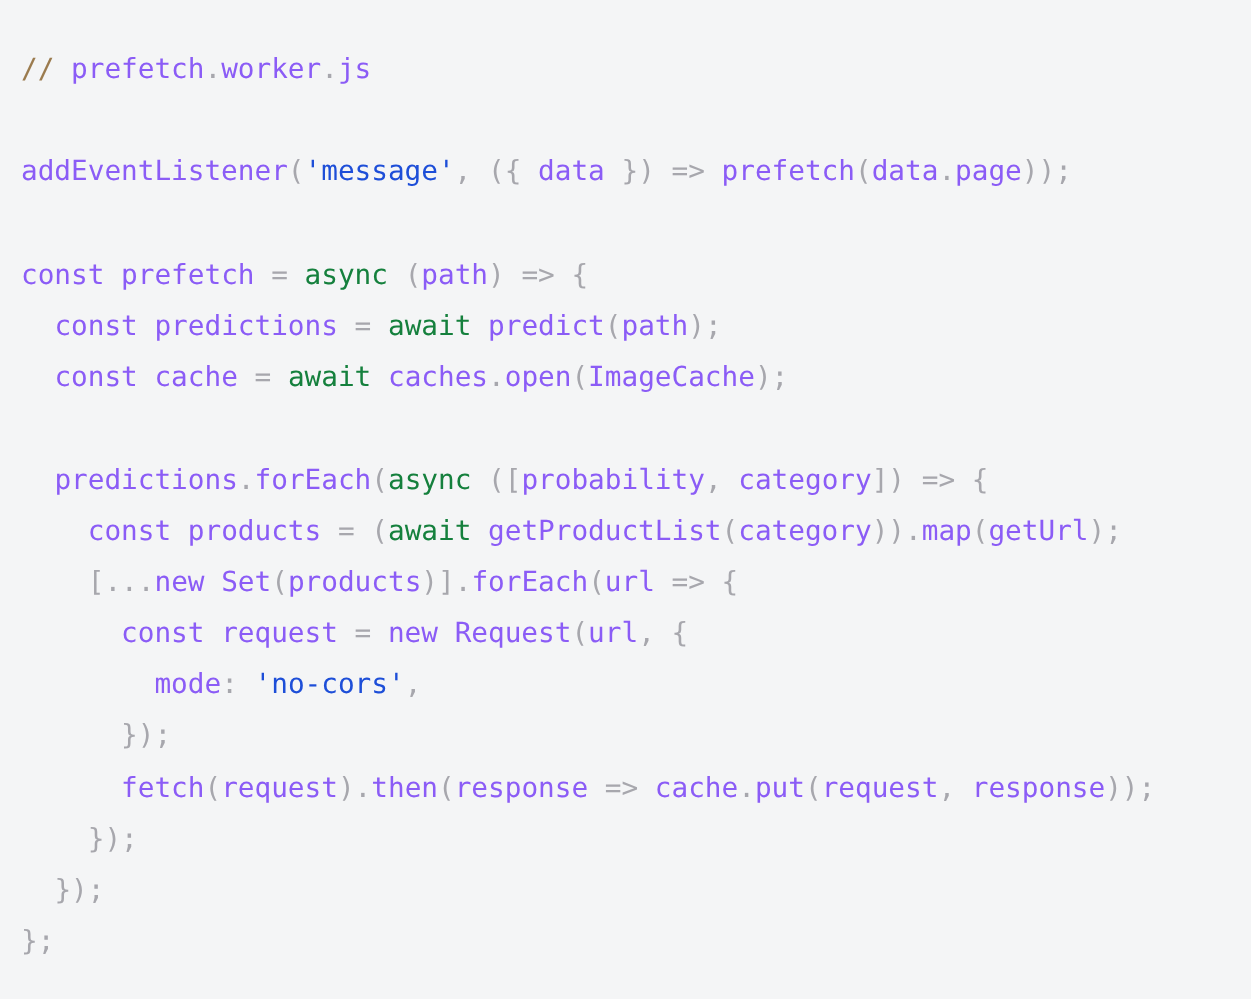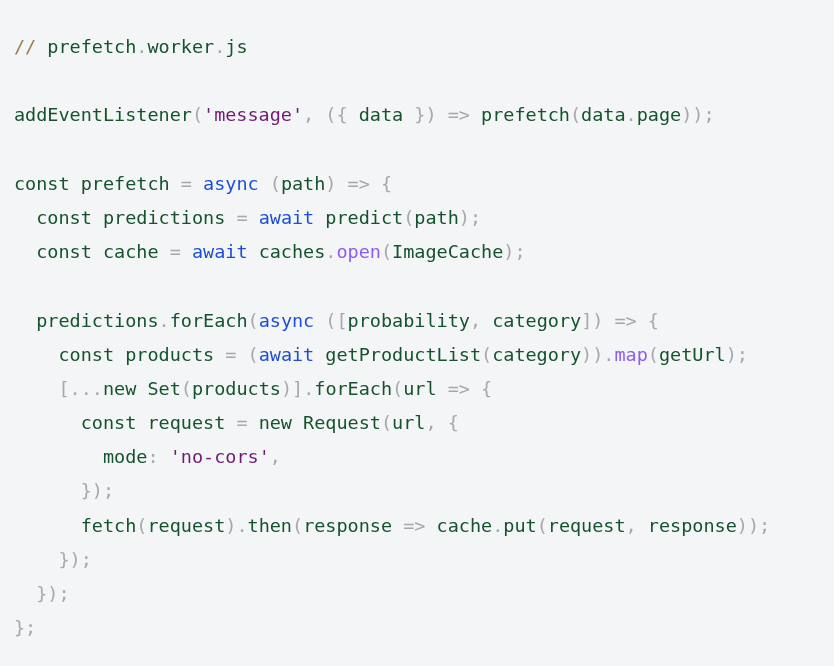--- a/index.html
+++ b/index.html
@@ -29,24 +29,24 @@
     height: 34.2px;
     white-space: pre;
     letter-spacing: -0.02px;
   }
 
   .code-line.blank {
     height: 34.2px;
   }
 
   
-  .t-plain   { color: #14532d; text-align: center; }
+  .t-plain   { color: #8b5cf6; text-align: center; }
   .t-punct   { color: #a7a7ad; }
-  .t-string  { color: #701a75; }
-  .t-keyword { color: #1d4ed8; }
+  .t-string  { color: #1d4ed8; }
+  .t-keyword { color: #15803d; }
   .t-method  { color: #8b5cf6; }
   .t-comment { color: #9b7b4e; }
 </style>
 </head>
 <body>
 
 <div id="code-viewer">
   <pre id="code-block" style="margin:0;"><div class="code-line"><span class="t-comment">//</span><span class="t-plain"> prefetch</span><span class="t-punct">.</span><span class="t-plain">worker</span><span class="t-punct">.</span><span class="t-plain">js</span></div><div class="code-line blank">&nbsp;</div><div class="code-line"><span class="t-plain">addEventListener</span><span class="t-punct">(</span><span class="t-string">'message'</span><span class="t-punct">, </span><span class="t-punct">(</span><span class="t-punct">{</span><span class="t-plain"> data </span><span class="t-punct">}</span><span class="t-punct">) </span><span class="t-punct">=&gt;</span><span class="t-plain"> prefetch</span><span class="t-punct">(</span><span class="t-plain">data</span><span class="t-punct">.</span><span class="t-plain">page</span><span class="t-punct">))</span><span class="t-punct">;</span></div><div class="code-line blank">&nbsp;</div><div class="code-line"><span class="t-plain">const</span><span class="t-plain"> prefetch </span><span class="t-punct">=</span><span class="t-plain"> </span><span class="t-keyword">async</span><span class="t-plain"> </span><span class="t-punct">(</span><span class="t-plain">path</span><span class="t-punct">) </span><span class="t-punct">=&gt;</span><span class="t-plain"> </span><span class="t-punct">{</span></div><div class="code-line">  <span class="t-plain">const</span><span class="t-plain"> predictions </span><span class="t-punct">=</span><span class="t-plain"> </span><span class="t-keyword">await</span><span class="t-plain"> predict</span><span class="t-punct">(</span><span class="t-plain">path</span><span class="t-punct">)</span><span class="t-punct">;</span></div><div class="code-line">  <span class="t-plain">const</span><span class="t-plain"> cache </span><span class="t-punct">=</span><span class="t-plain"> </span><span class="t-keyword">await</span><span class="t-plain"> caches</span><span class="t-punct">.</span><span class="t-method">open</span><span class="t-punct">(</span><span class="t-plain">ImageCache</span><span class="t-punct">)</span><span class="t-punct">;</span></div><div class="code-line blank">&nbsp;</div><div class="code-line">  <span class="t-plain">predictions</span><span class="t-punct">.</span><span class="t-plain">forEach</span><span class="t-punct">(</span><span class="t-keyword">async</span><span class="t-plain"> </span><span class="t-punct">([</span><span class="t-plain">probability</span><span class="t-punct">, </span><span class="t-plain">category</span><span class="t-punct">]) </span><span class="t-punct">=&gt;</span><span class="t-plain"> </span><span class="t-punct">{</span></div><div class="code-line">    <span class="t-plain">const</span><span class="t-plain"> products </span><span class="t-punct">=</span><span class="t-plain"> </span><span class="t-punct">(</span><span class="t-keyword">await</span><span class="t-plain"> getProductList</span><span class="t-punct">(</span><span class="t-plain">category</span><span class="t-punct">))</span><span class="t-punct">.</span><span class="t-method">map</span><span class="t-punct">(</span><span class="t-plain">getUrl</span><span class="t-punct">)</span><span class="t-punct">;</span></div><div class="code-line">    <span class="t-punct">[...</span><span class="t-plain">new</span><span class="t-plain"> Set</span><span class="t-punct">(</span><span class="t-plain">products</span><span class="t-punct">)]</span><span class="t-punct">.</span><span class="t-plain">forEach</span><span class="t-punct">(</span><span class="t-plain">url </span><span class="t-punct">=&gt;</span><span class="t-plain"> </span><span class="t-punct">{</span></div><div class="code-line">      <span class="t-plain">const</span><span class="t-plain"> request </span><span class="t-punct">=</span><span class="t-plain"> </span><span class="t-plain">new</span><span class="t-plain"> Request</span><span class="t-punct">(</span><span class="t-plain">url</span><span class="t-punct">, </span><span class="t-punct">{</span></div><div class="code-line">        <span class="t-plain">mode</span><span class="t-punct">: </span><span class="t-string">'no-cors'</span><span class="t-punct">,</span></div><div class="code-line">      <span class="t-punct">});</span></div><div class="code-line">      <span class="t-plain">fetch</span><span class="t-punct">(</span><span class="t-plain">request</span><span class="t-punct">)</span><span class="t-punct">.</span><span class="t-plain">then</span><span class="t-punct">(</span><span class="t-plain">response </span><span class="t-punct">=&gt;</span><span class="t-plain"> cache</span><span class="t-punct">.</span><span class="t-plain">put</span><span class="t-punct">(</span><span class="t-plain">request</span><span class="t-punct">, </span><span class="t-plain">response</span><span class="t-punct">))</span><span class="t-punct">;</span></div><div class="code-line">    <span class="t-punct">});</span></div><div class="code-line">  <span class="t-punct">});</span></div><div class="code-line"><span class="t-punct">};</span></div></pre>
 </div>
 

